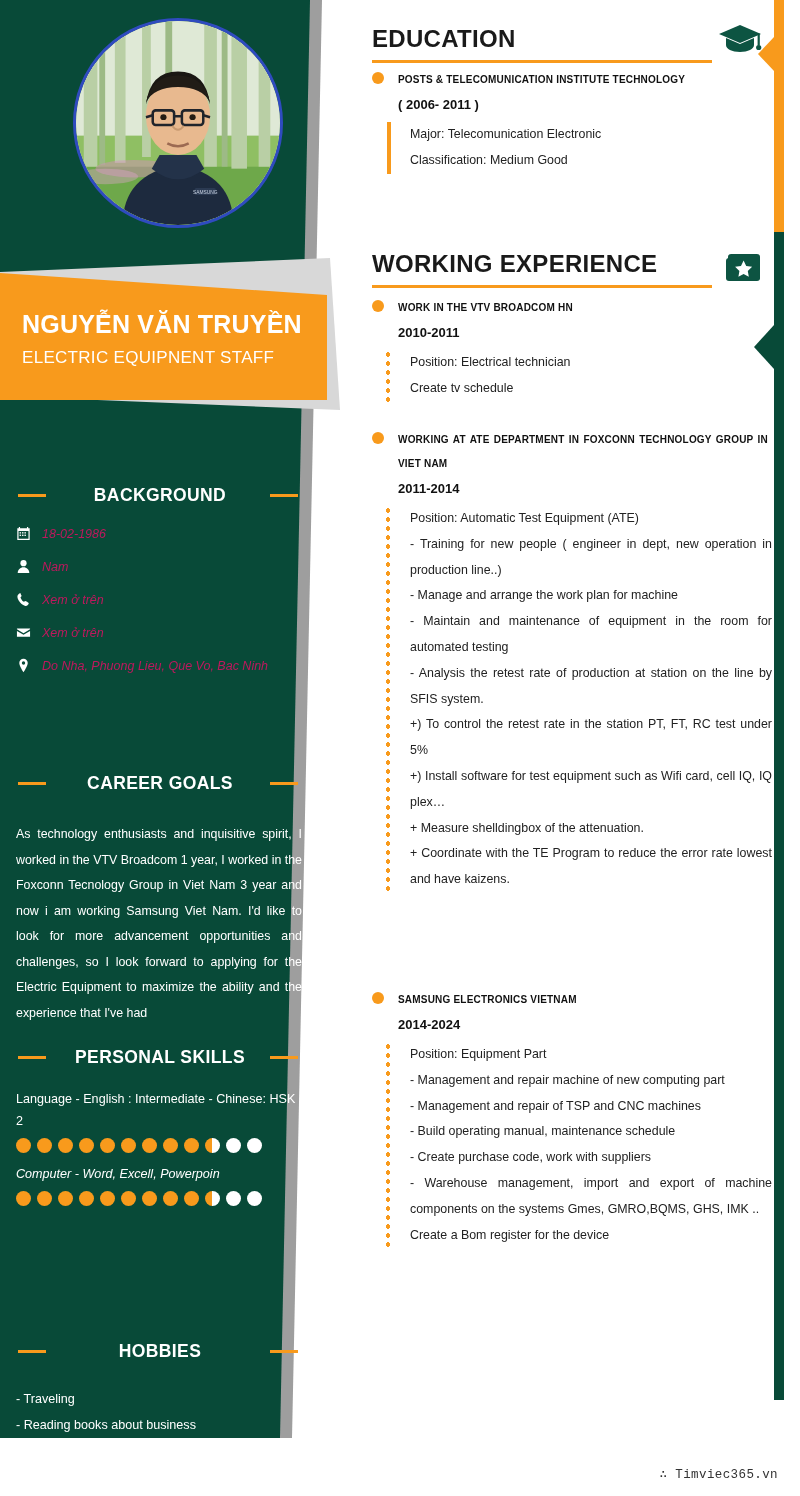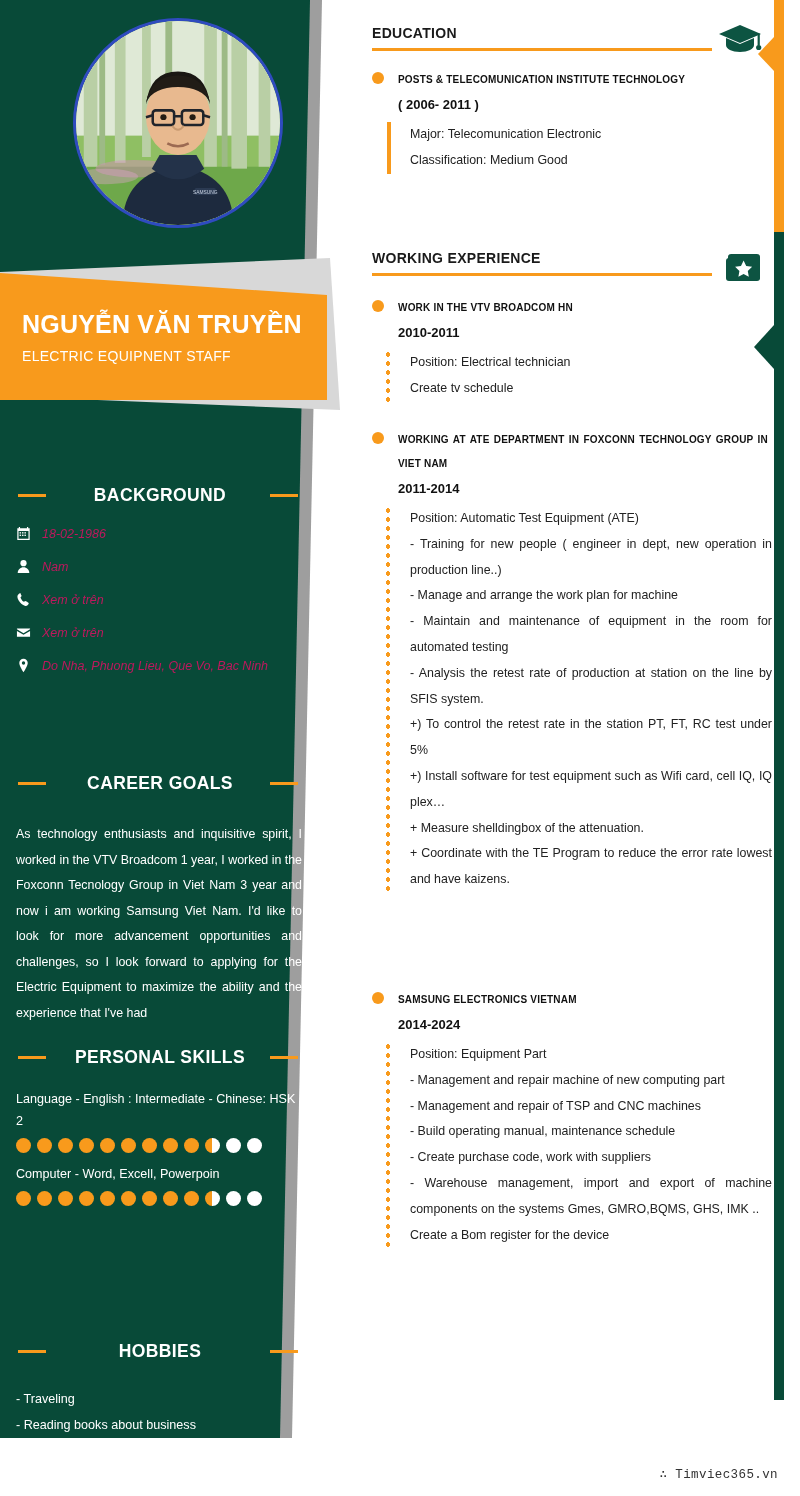--- a/index.html
+++ b/index.html
@@ -60,21 +60,21 @@
   }
   .name-banner .nm {
     position: absolute; left: 22px; top: 55px;
     width: 290px;
     color: #ffffff; font-size: 25px; font-weight: bold;
     letter-spacing: 0.2px;
   }
   .name-banner .role {
     position: absolute; left: 22px; top: 93px;
     width: 290px;
-    color: #ffffff; font-size: 14px; letter-spacing: 0.3px;
+    color: #ffffff; font-size: 17px; letter-spacing: 0.3px;
   }
 
   
   .side-sec { position: absolute; z-index: 5; width: 320px; left: 0; }
   .side-head {
     position: relative; height: 26px;
     display: flex; align-items: center; justify-content: center;
   }
   .side-head .t {
     color: #ffffff; font-size: 17.5px; font-weight: bold; letter-spacing: 0.4px;
@@ -141,21 +141,21 @@
   .r-arrow-green {
     position: absolute; right: 26px; top: 325px;
     width: 0; height: 0;
     border-top: 22px solid transparent;
     border-bottom: 22px solid transparent;
     border-right: 20px solid #084a38;
   }
 
   .sec-title-wrap { position: absolute; left: 12px; }
   .sec-title {
-    color: #1a1a1a; font-size: 14px; font-weight: bold; letter-spacing: 0.3px;
+    color: #1a1a1a; font-size: 24px; font-weight: bold; letter-spacing: 0.3px;
   }
   .sec-rule { width: 340px; height: 3px; background: #f89a1c; margin-top: 7px; }
 
   .sec-icon { position: absolute; }
 
   .entry { position: absolute; left: 12px; width: 400px; }
   .entry-head { display: flex; align-items: flex-start; }
   .bullet {
     width: 12px; height: 12px; border-radius: 50%;
     background: #f89a1c; flex: 0 0 12px; margin-top: 4px; margin-right: 14px;
@@ -345,21 +345,21 @@
       <span class="dot full"></span>
       <span class="dot full"></span>
       <span class="dot full"></span>
       <span class="dot full"></span>
       <span class="dot full"></span>
       <span class="dot half"></span>
       <span class="dot empty"></span>
       <span class="dot empty"></span>
     </div>
 
-    <div class="skill-label" style="margin-top:10px;">Computer - Word, Excell, Powerpoin</div>
+    <div class="skill-label" style="margin-top:10px;font-style:italic;">Computer - Word, Excell, Powerpoin</div>
     <div class="dots">
       <span class="dot full"></span>
       <span class="dot full"></span>
       <span class="dot full"></span>
       <span class="dot full"></span>
       <span class="dot full"></span>
       <span class="dot full"></span>
       <span class="dot full"></span>
       <span class="dot full"></span>
       <span class="dot full"></span>

